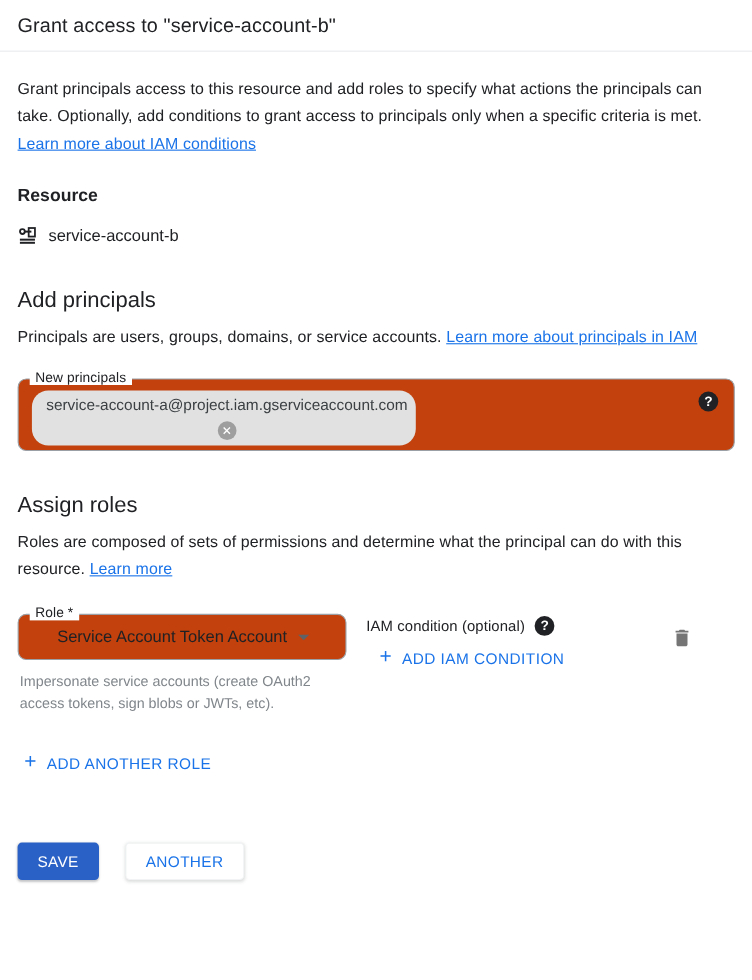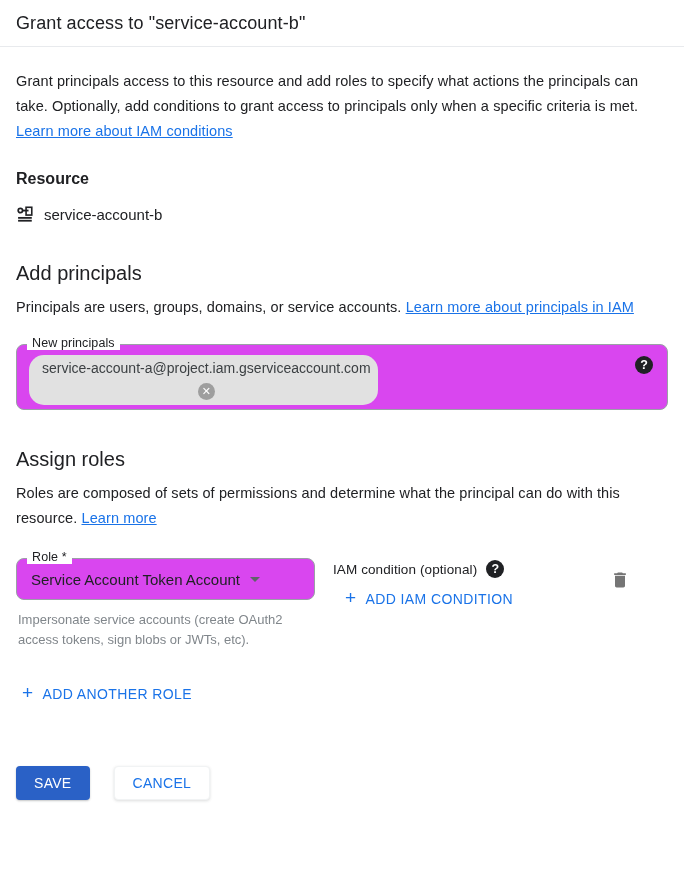--- a/index.html
+++ b/index.html
@@ -53,21 +53,21 @@
     font-size: 20px;
     font-weight: 400;
     color: #202124;
   }
   .section-desc { margin-top: 10px; }
   
   .outlined {
     position: relative;
     border: 1px solid #9aa0a6;
     border-radius: 8px;
-    background: #d946ef;
+    background: #c2410c;
   }
   .outlined .notch-label {
     position: absolute;
     top: -9px;
     left: 10px;
     background: #fff;
     padding: 0 5px;
     font-size: 12.5px;
     font-weight: 500;
     color: #202124;
@@ -127,21 +127,21 @@
     margin-top: 27px;
     display: flex;
     align-items: flex-start;
   }
   .role-col { width: 299px; flex: 0 0 auto; }
   .role-select {
     height: 42px;
     padding: 0 12px 0 14px;
     display: flex;
     align-items: center;
-    justify-content: flex-start;
+    justify-content: center;
     cursor: pointer;
   }
   .role-select .value { font-size: 15px; color: #202124; }
   .dropdown-arrow {
     width: 0; height: 0;
     border-left: 5px solid transparent;
     border-right: 5px solid transparent;
     border-top: 5px solid #5f6368;
     margin-left: 10px;
   }
@@ -291,17 +291,17 @@
 
     </div>
 
     <button class="text-button add-role-btn">
       <span class="plus-glyph">+</span>
       <span>ADD ANOTHER ROLE</span>
     </button>
 
     <div class="actions">
       <button class="btn btn-primary">SAVE</button>
-      <button class="btn btn-secondary">CANCEL</button>
+      <button class="btn btn-secondary">ANOTHER</button>
     </div>
 
   </div>
 </div>
 
 </body></html>

